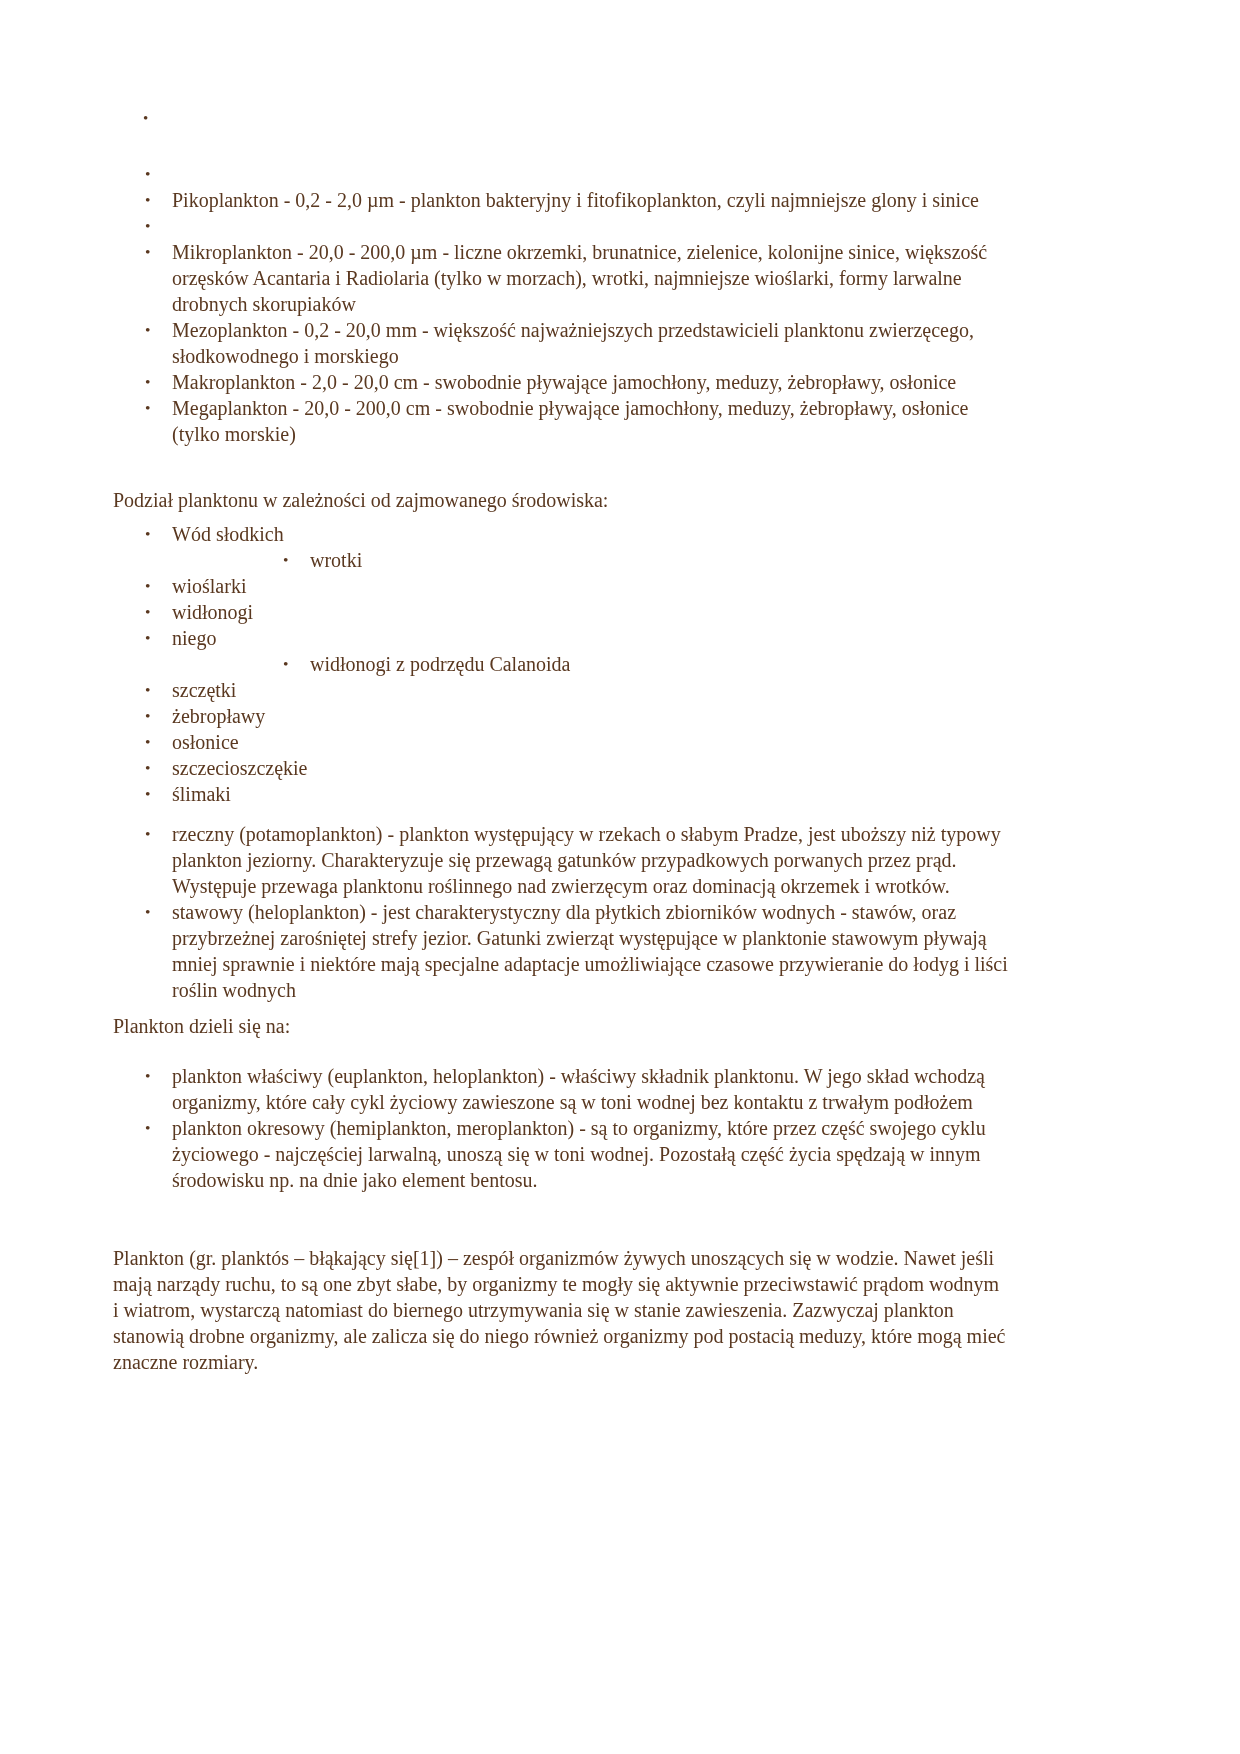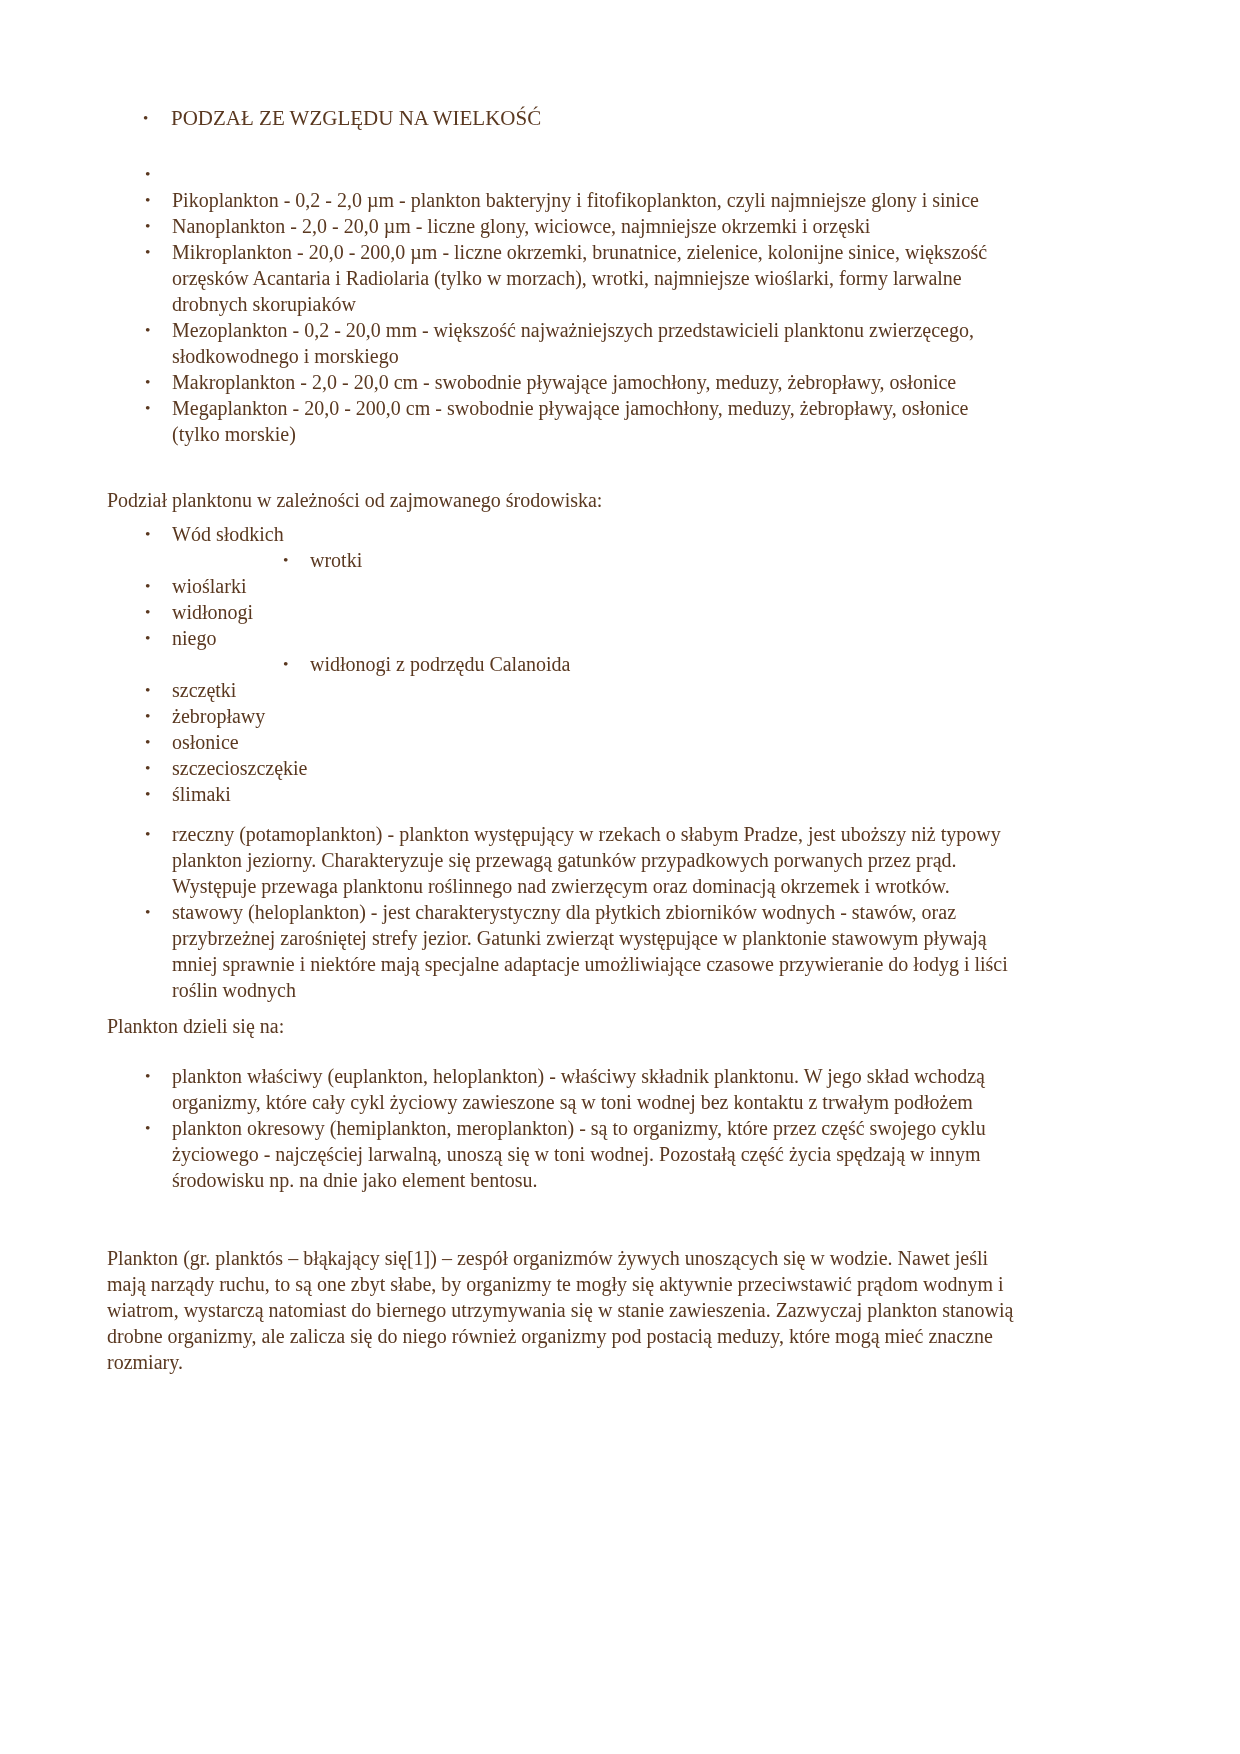--- a/index.html
+++ b/index.html
@@ -9,21 +9,21 @@
     height: 1754px;
     background: #ffffff;
     padding: 103px 226px 40px 107px;
     box-sizing: border-box;
     font-family: "Liberation Serif", "DejaVu Serif", serif;
     font-size: 20px;
     line-height: 26px;
     color: #5a3820;
     overflow: hidden;
   }
-  p { margin: 0; }
+  p { margin: 6px; }
   .li { display: flex; }
   .li .bullet {
     flex: 0 0 27px;
     font-size: 0.78em;
     line-height: 26px;
   }
   .indent-1 { margin-left: 38px; }
   .indent-2 { margin-left: 176px; }
   .indent-3 { margin-left: 176px; }
   .title-row { margin-left: 36px; font-size: 21px; line-height: 30px; }
@@ -38,34 +38,32 @@
   .bold { font-weight: normal; }
   .italic { }
 </style>
 </head>
 <body>
 
 <div class="page" style="color: rgb(90, 56, 32);">
 
   <div class="li title-row">
     <span class="bullet">•</span>
-    <span>PODZAŁ ZE WZGLĘDU NA WIELKOŚĆ</span>
   </div>
 
   <div class="list size-list">
       <div class="li indent-1">
         <span class="bullet">•</span>
       </div>
       <div class="li indent-1">
         <span class="bullet">•</span>
         <span class="li-text">Pikoplankton - 0,2 - 2,0 µm - plankton bakteryjny i fitofikoplankton, czyli najmniejsze glony i sinice</span>
       </div>
       <div class="li indent-1">
         <span class="bullet">•</span>
-        <span class="li-text">Nanoplankton - 2,0 - 20,0 µm - liczne glony, wiciowce, najmniejsze okrzemki i orzęski</span>
       </div>
       <div class="li indent-1">
         <span class="bullet">•</span>
         <span class="li-text">Mikroplankton - 20,0 - 200,0 µm - liczne okrzemki, brunatnice, zielenice, kolonijne sinice, większość orzęsków Acantaria i Radiolaria (tylko w morzach), wrotki, najmniejsze wioślarki, formy larwalne drobnych skorupiaków</span>
       </div>
       <div class="li indent-1">
         <span class="bullet">•</span>
         <span class="li-text">Mezoplankton - 0,2 - 20,0 mm - większość najważniejszych przedstawicieli planktonu zwierzęcego, słodkowodnego i morskiego</span>
       </div>
       <div class="li indent-1">

